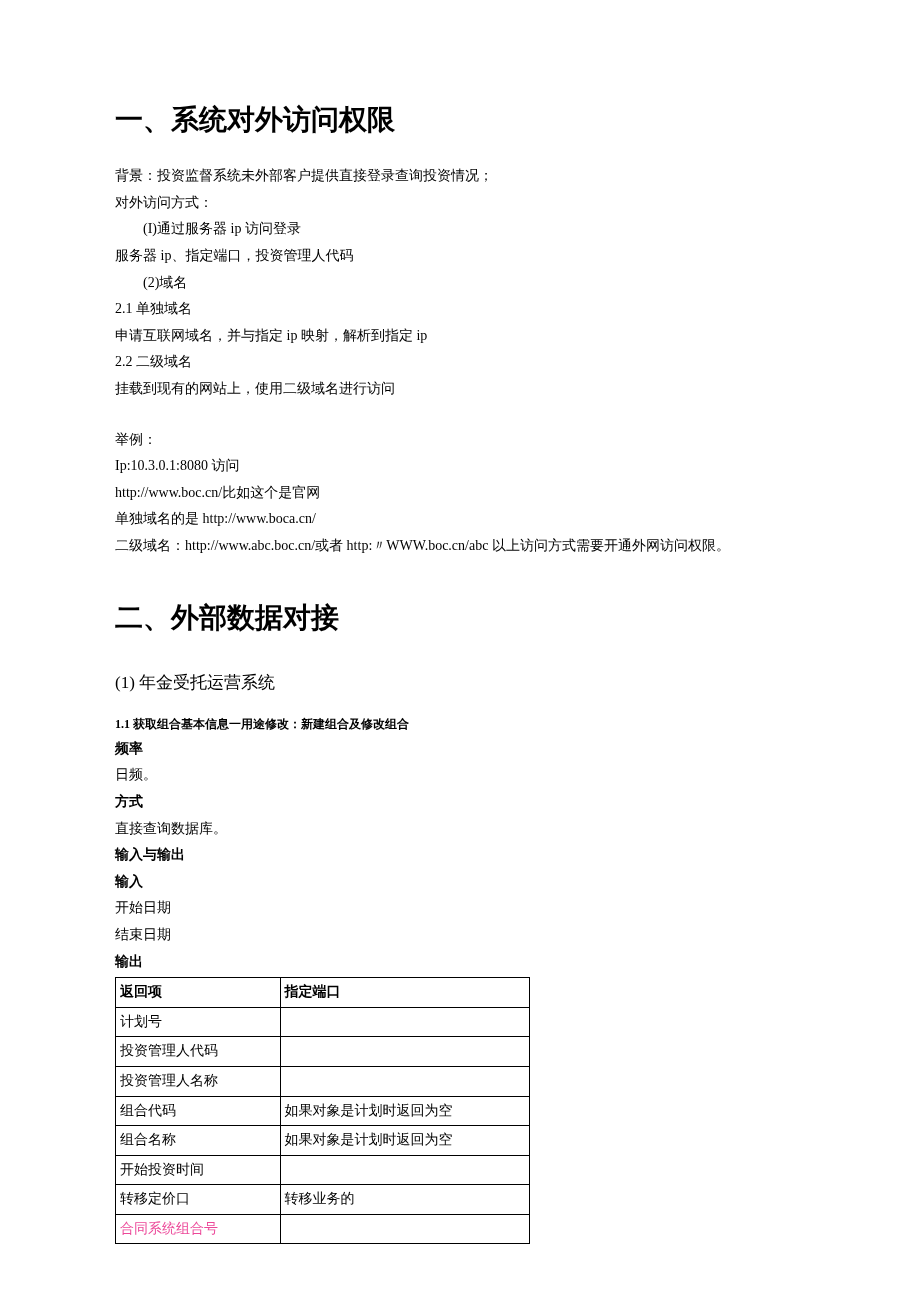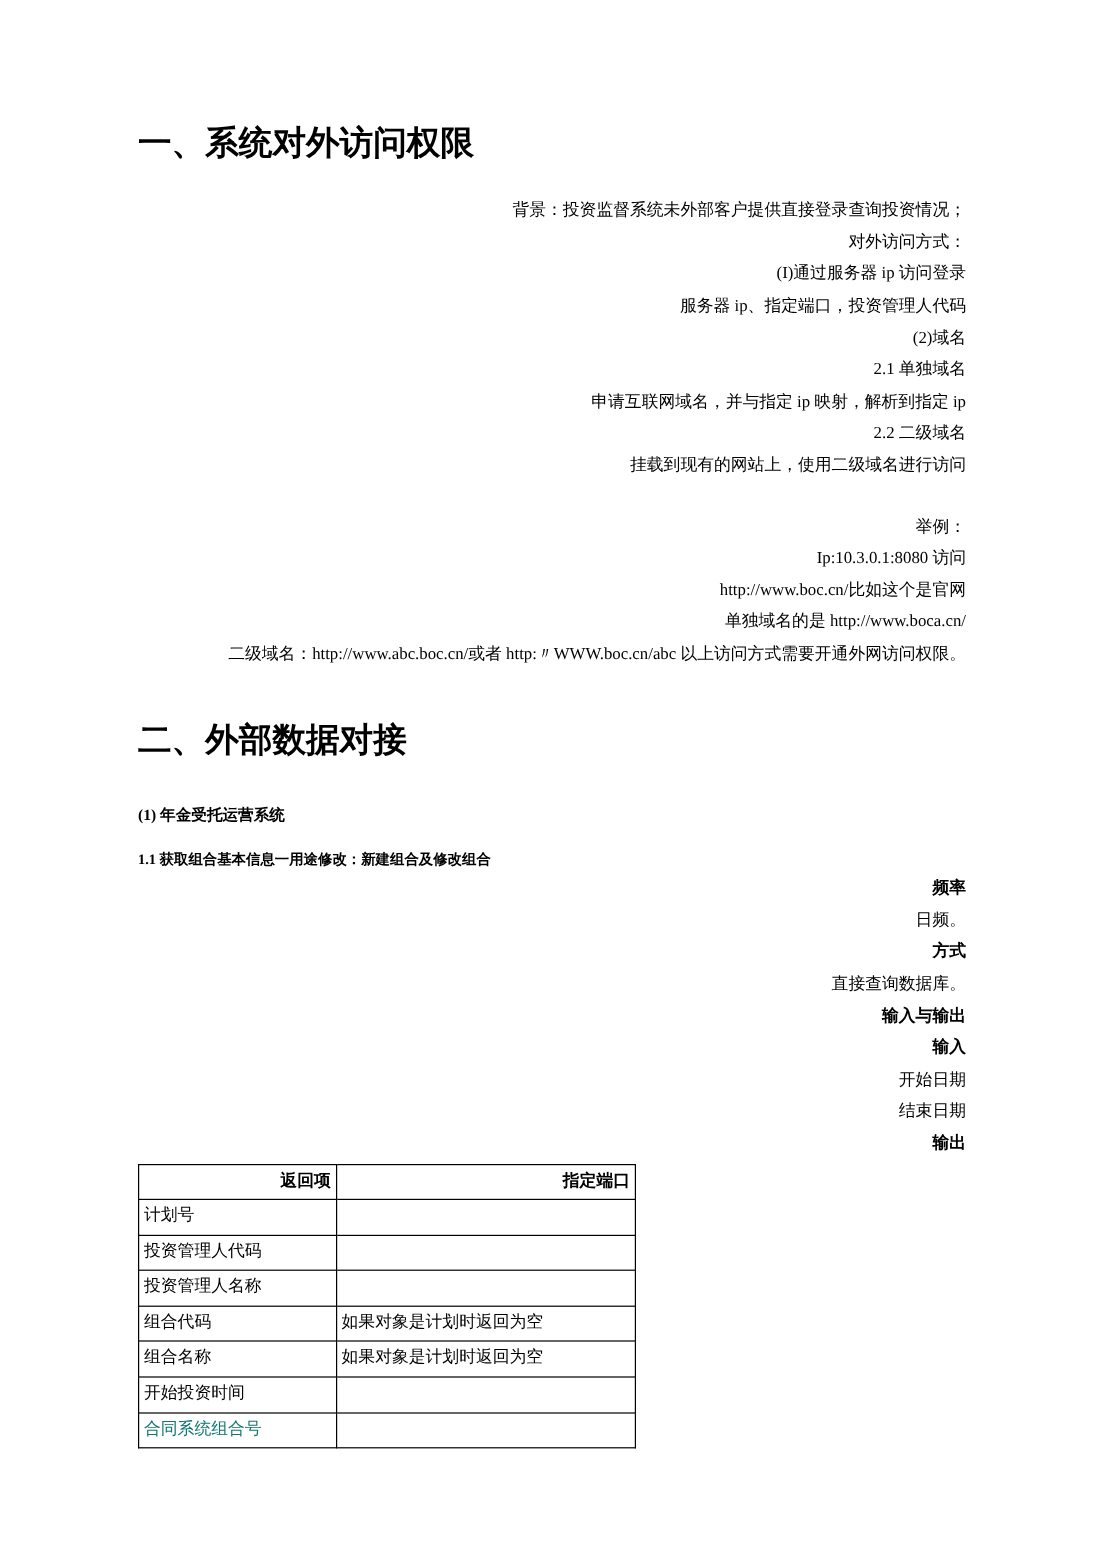--- a/index.html
+++ b/index.html
@@ -16,34 +16,33 @@
       line-height: 1.9;
       font-size: 14px;
     }
     .h1 {
       font-size: 28px;
       font-weight: bold;
       margin-bottom: 24px;
       line-height: 1.4;
     }
     .h2 {
-      font-size: 13px;
-      font-weight: bold;
+      font-size: 17px;
+      font-weight: normal;
       margin-top: 24px;
       margin-bottom: 14px;
     }
     .h3 {
       font-size: 12px;
       font-weight: bold;
       margin-top: 10px;
     }
     .para {
       font-size: 14px;
       line-height: 1.9;
-      text-align: right;
     }
     .bold {
       font-weight: bold;
     }
     .indent {
       text-indent: 2em;
     }
     .gap-above {
       margin-top: 24px;
     }
@@ -58,31 +57,31 @@
     }
     td {
       border: 1px solid #000000;
       padding: 1px 4px;
       font-size: 14px;
       vertical-align: middle;
       height: 23px;
     }
     td.header-cell {
       font-weight: bold;
-      text-align: right;
+      text-align: left;
       margin-top: 40px;
     }
     td.col1 {
       width: 165px;
     }
     td.col2 {
       width: 250px;
     }
     .blue {
-      color: #0f766e;
+      color: #ec4899;
     }
   </style>
 </head>
 <body>
 
 <div class="h1">一、系统对外访问权限</div>
 
 <div class="para">背景：投资监督系统未外部客户提供直接登录查询投资情况；</div>
 <div class="para">对外访问方式：</div>
 <div class="para indent">(I)通过服务器 ip 访问登录</div>
@@ -138,17 +137,21 @@
   </tr>
   <tr>
     <td class="col1">组合名称</td>
     <td class="col2">如果对象是计划时返回为空</td>
   </tr>
   <tr>
     <td class="col1">开始投资时间</td>
     <td class="col2"></td>
   </tr>
   <tr>
+    <td class="col1">转移定价口</td>
+    <td class="col2">转移业务的</td>
+  </tr>
+  <tr>
     <td class="col1 blue">合同系统组合号</td>
     <td class="col2"></td>
   </tr>
 </tbody>
   </table>
 
 </body></html>

